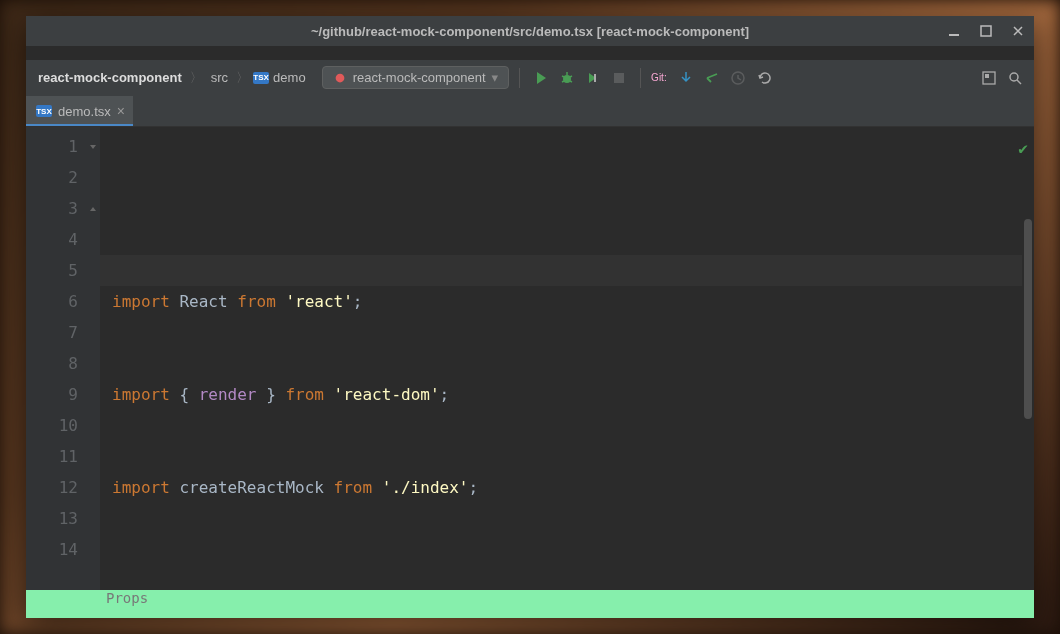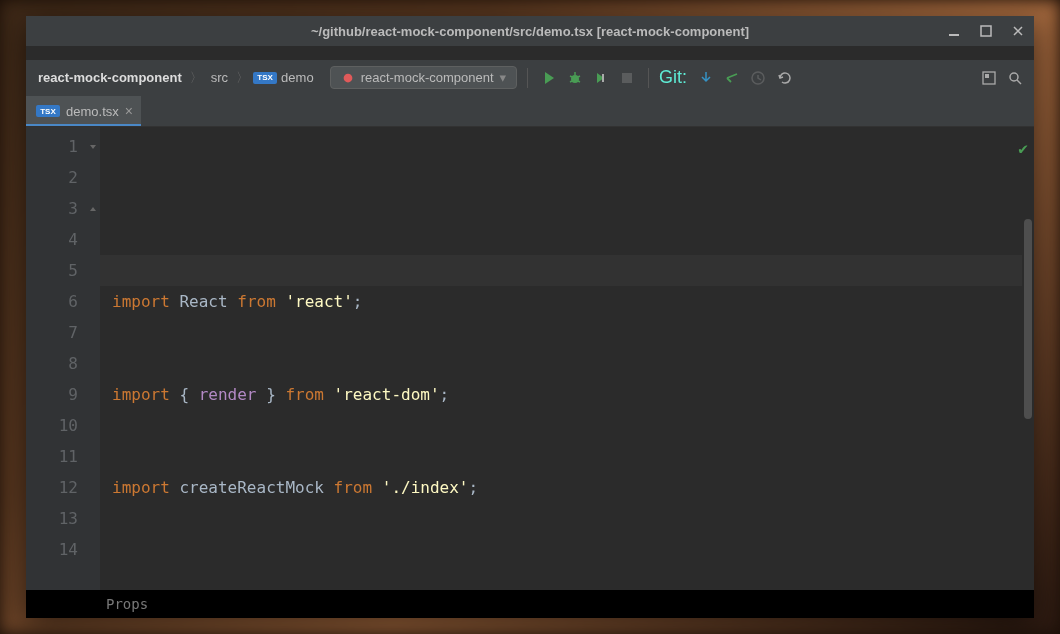--- a/index.html
+++ b/index.html
@@ -54,37 +54,37 @@
       align-items: center;
       padding: 0 8px;
       gap: 4px;
       font-size: 13px;
       margin-top: 13px;
     }
     .breadcrumb { display: flex; align-items: center; gap: 2px; color: #bbbbbb; }
     .bc-sep { color: #666; margin: 0 2px; }
     .bc-item { padding: 2px 4px; }
     .bc-file { display: flex; align-items: center; gap: 4px; }
-    .tsx-icon { width: 24px; height: 12px; background: #3478c6; color: #fff; font-size: 8px; font-weight: bold; display: flex; align-items: center; justify-content: center; border-radius: 2px; }
+    .tsx-icon { width: 16px; height: 12px; background: #3478c6; color: #fff; font-size: 8px; font-weight: bold; display: flex; align-items: center; justify-content: center; border-radius: 2px; }
     .run-config {
       margin-left: 12px;
       background: #4e5254;
       border: 1px solid #5e6060;
       border-radius: 4px;
       padding: 3px 10px;
       display: flex;
       align-items: center;
       gap: 6px;
       color: #bbbbbb;
     }
     .run-icon-sm { width: 14px; height: 14px; }
     .toolbar-sep { width: 1px; height: 20px; background: #555; margin: 0 6px; }
     .tb-icon { width: 22px; height: 22px; display: flex; align-items: center; justify-content: center; cursor: pointer; }
     .toolbar-spacer { flex: 1; }
-    .git-label { color: #5eead4; font-size: 18px; margin-right: 4px; }
+    .git-label { color: #f9a8d4; font-size: 10px; margin-right: 4px; }
     .tabs {
       height: 32px;
       background: #3c3f41;
       display: flex;
       align-items: flex-end;
       border-bottom: 1px solid #323232;
     }
     .tab {
       height: 30px;
       padding: 0 8px 0 10px;
@@ -154,24 +154,24 @@
       width: 8px;
     }
     .scrollbar-thumb {
       width: 8px;
       height: 200px;
       background: #4e4e4e;
       border-radius: 4px;
     }
     .statusbar-crumb {
       height: 28px;
-      background: #000000;
+      background: #86efac;
       padding-left: 80px;
       display: flex;
-      align-items: center;
+      align-items: flex-start;
       color: #787878;
       font-size: 14px;
       font-family: "DejaVu Sans Mono", Menlo, monospace;
     }
     svg { display: block; }
   </style>
 </head>
 <body>
 
 <div class="bg-blur"></div>

